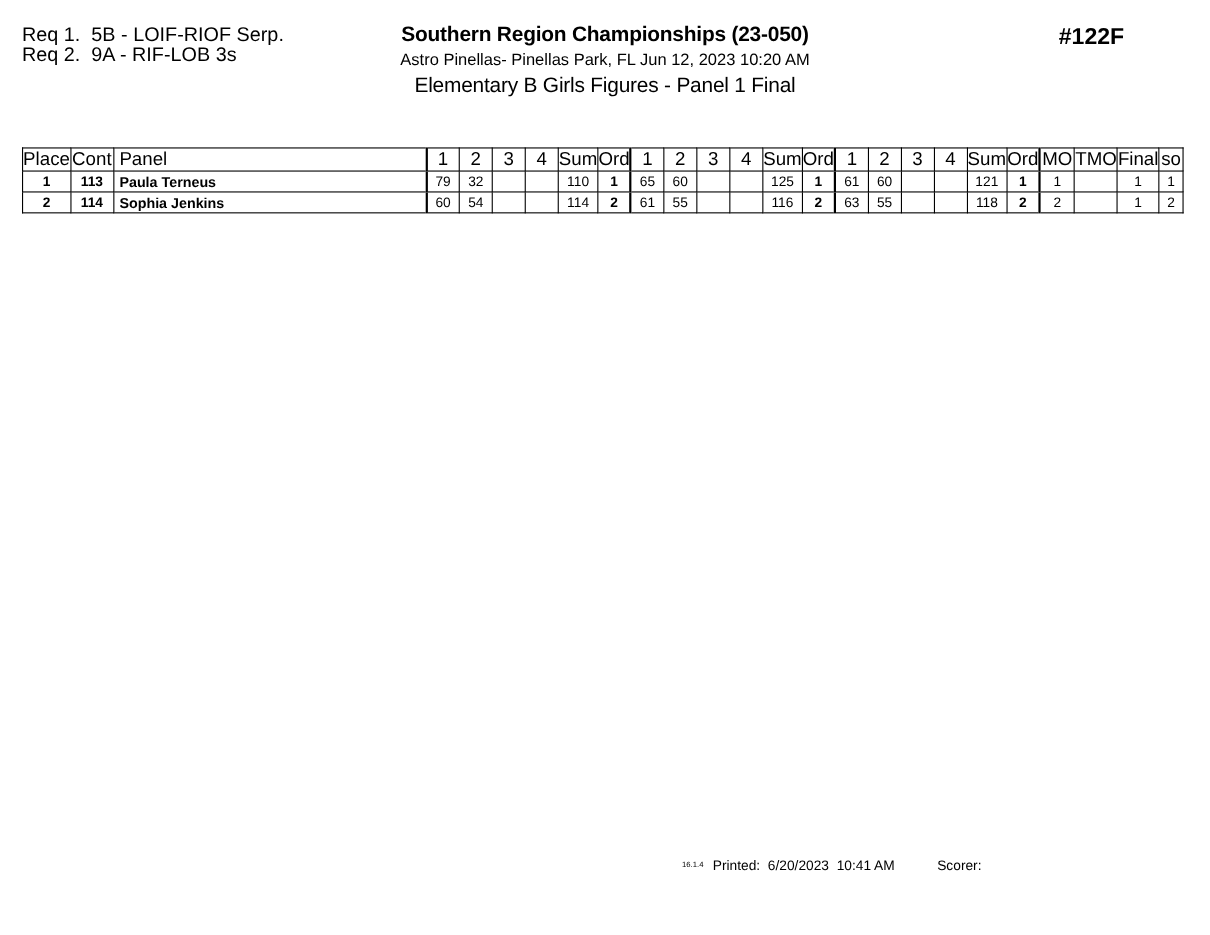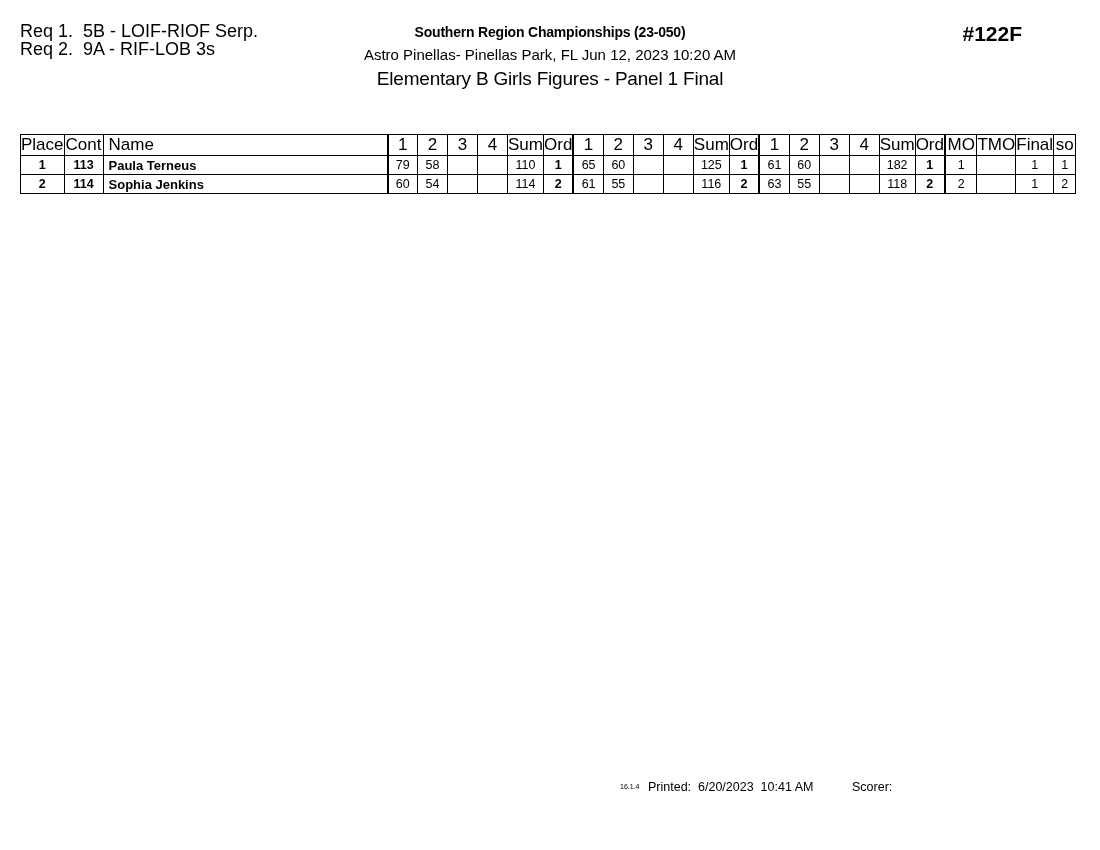--- a/index.html
+++ b/index.html
@@ -27,21 +27,21 @@
   .req-line { white-space: pre; }
 
   .title-block {
     position: absolute;
     left: 0;
     top: 20px;
     width: 1100px;
     text-align: center;
   }
   .title-main {
-    font-size: 14px;
+    font-size: 19px;
     font-weight: bold;
     letter-spacing: -0.2px;
     line-height: 24px;
   }
   .title-sub {
     font-size: 15px;
     line-height: 22px;
   }
   .title-event {
     font-size: 19px;
@@ -205,21 +205,21 @@
         <col class="col-tmo">
         <col class="col-rule">
         <col class="col-so">
     </colgroup>
     <tbody>
 
 
       <tr class="hdr">
         <td class="col-place">Place</td>
         <td class="col-cont">Cont</td>
-        <td class="col-name">Name</td>
+        <td class="col-name">Panel</td>
 
         <td class="thick-left">1</td>
         <td>2</td>
         <td>3</td>
         <td>4</td>
         <td>Sum</td>
         <td>Ord</td>
 
         <td class="thick-left">1</td>
         <td>2</td>
@@ -240,38 +240,38 @@
         <td>Final</td>
         <td>so</td>
       </tr>
 
       <tr class="row">
         <td class="col-place">1</td>
         <td class="col-cont">113</td>
         <td class="col-name">Paula Terneus</td>
 
         <td class="cell-num thick-left">79</td>
-        <td class="cell-num">58</td>
+        <td class="cell-num">32</td>
         <td class="cell-num"></td>
         <td class="cell-num"></td>
         <td class="cell-sum">110</td>
         <td class="col-ord">1</td>
 
         <td class="cell-num thick-left">65</td>
         <td class="cell-num">60</td>
         <td class="cell-num"></td>
         <td class="cell-num"></td>
         <td class="cell-sum">125</td>
         <td class="col-ord">1</td>
 
         <td class="cell-num thick-left">61</td>
         <td class="cell-num">60</td>
         <td class="cell-num"></td>
         <td class="cell-num"></td>
-        <td class="cell-sum">182</td>
+        <td class="cell-sum">121</td>
         <td class="col-ord thick-right">1</td>
 
         <td>1</td>
         <td></td>
         <td>1</td>
         <td>1</td>
       </tr>
 
       <tr class="row">
         <td class="col-place">2</td>

